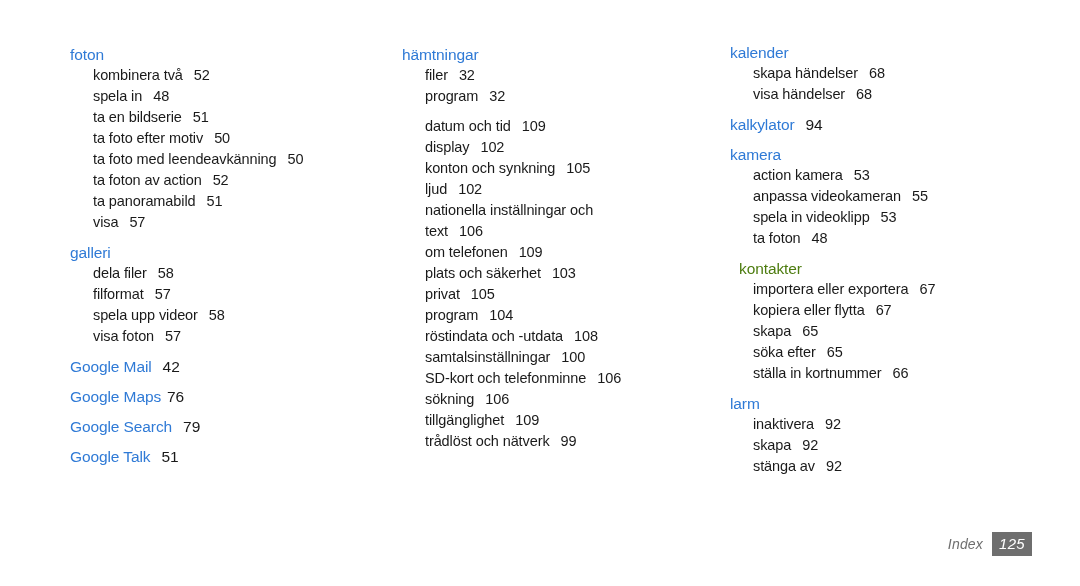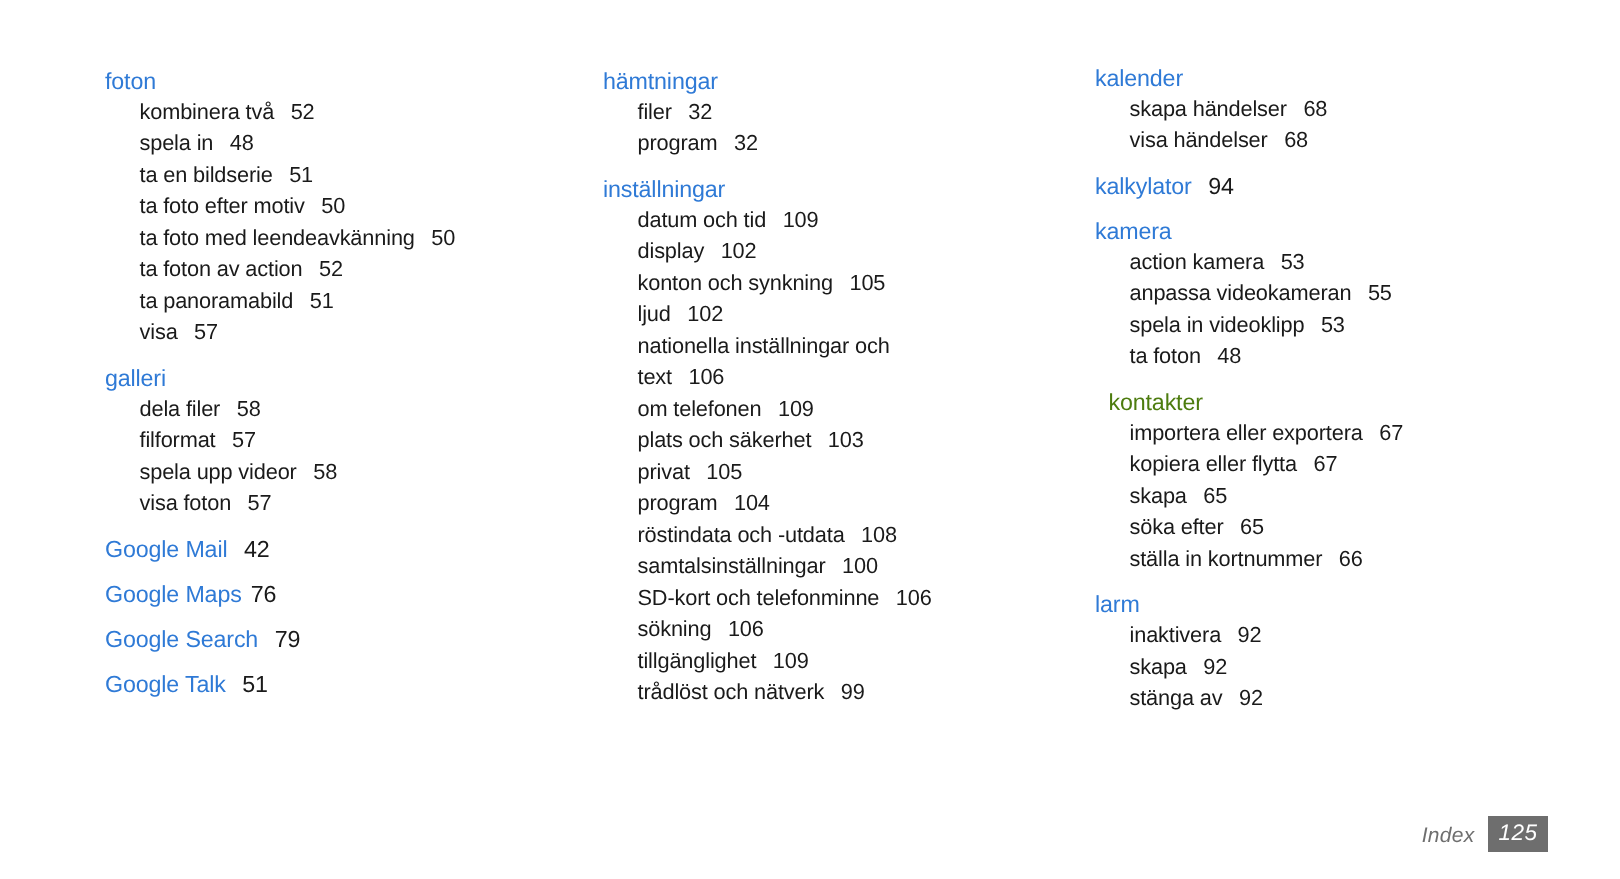--- a/index.html
+++ b/index.html
@@ -84,21 +84,21 @@
   .footer {
     position: absolute;
     left: 0;
     bottom: 18px;
     width: 1080px;
     height: 24px;
   }
   .footer-inner {
     position: absolute;
     right: 48px;
-    bottom: 0;
+    bottom: 12px;
     display: flex;
     align-items: center;
     height: 24px;
   }
   .footer-label {
     font-style: italic;
     font-size: 14px;
     color: #6e6e6e;
     letter-spacing: 0.2px;
     margin-right: 9px;
@@ -158,21 +158,20 @@
       </div>
       <div class="column c1">
         <div class="group">
           <div class="heading" style="color: rgb(47, 122, 214);"><span>hämtningar</span></div>
           <ul class="entries">
             <li class="entry" style="color: rgb(26, 26, 26);"><span>filer</span><span class="pg">32</span></li>
             <li class="entry" style="color: rgb(26, 26, 26);"><span>program</span><span class="pg">32</span></li>
           </ul>
         </div>
         <div class="group">
-          <div class="heading" style="color: rgb(47, 122, 214);"><span>inställningar</span></div>
           <ul class="entries">
             <li class="entry" style="color: rgb(26, 26, 26);"><span>datum och tid</span><span class="pg">109</span></li>
             <li class="entry" style="color: rgb(26, 26, 26);"><span>display</span><span class="pg">102</span></li>
             <li class="entry" style="color: rgb(26, 26, 26);"><span>konton och synkning</span><span class="pg">105</span></li>
             <li class="entry" style="color: rgb(26, 26, 26);"><span>ljud</span><span class="pg">102</span></li>
             <li class="entry wrap" style="color: rgb(26, 26, 26);"><span>nationella inställningar och</span><span class="cont"><span>text</span><span class="pg">106</span></span></li>
             <li class="entry" style="color: rgb(26, 26, 26);"><span>om telefonen</span><span class="pg">109</span></li>
             <li class="entry" style="color: rgb(26, 26, 26);"><span>plats och säkerhet</span><span class="pg">103</span></li>
             <li class="entry" style="color: rgb(26, 26, 26);"><span>privat</span><span class="pg">105</span></li>
             <li class="entry" style="color: rgb(26, 26, 26);"><span>program</span><span class="pg">104</span></li>

